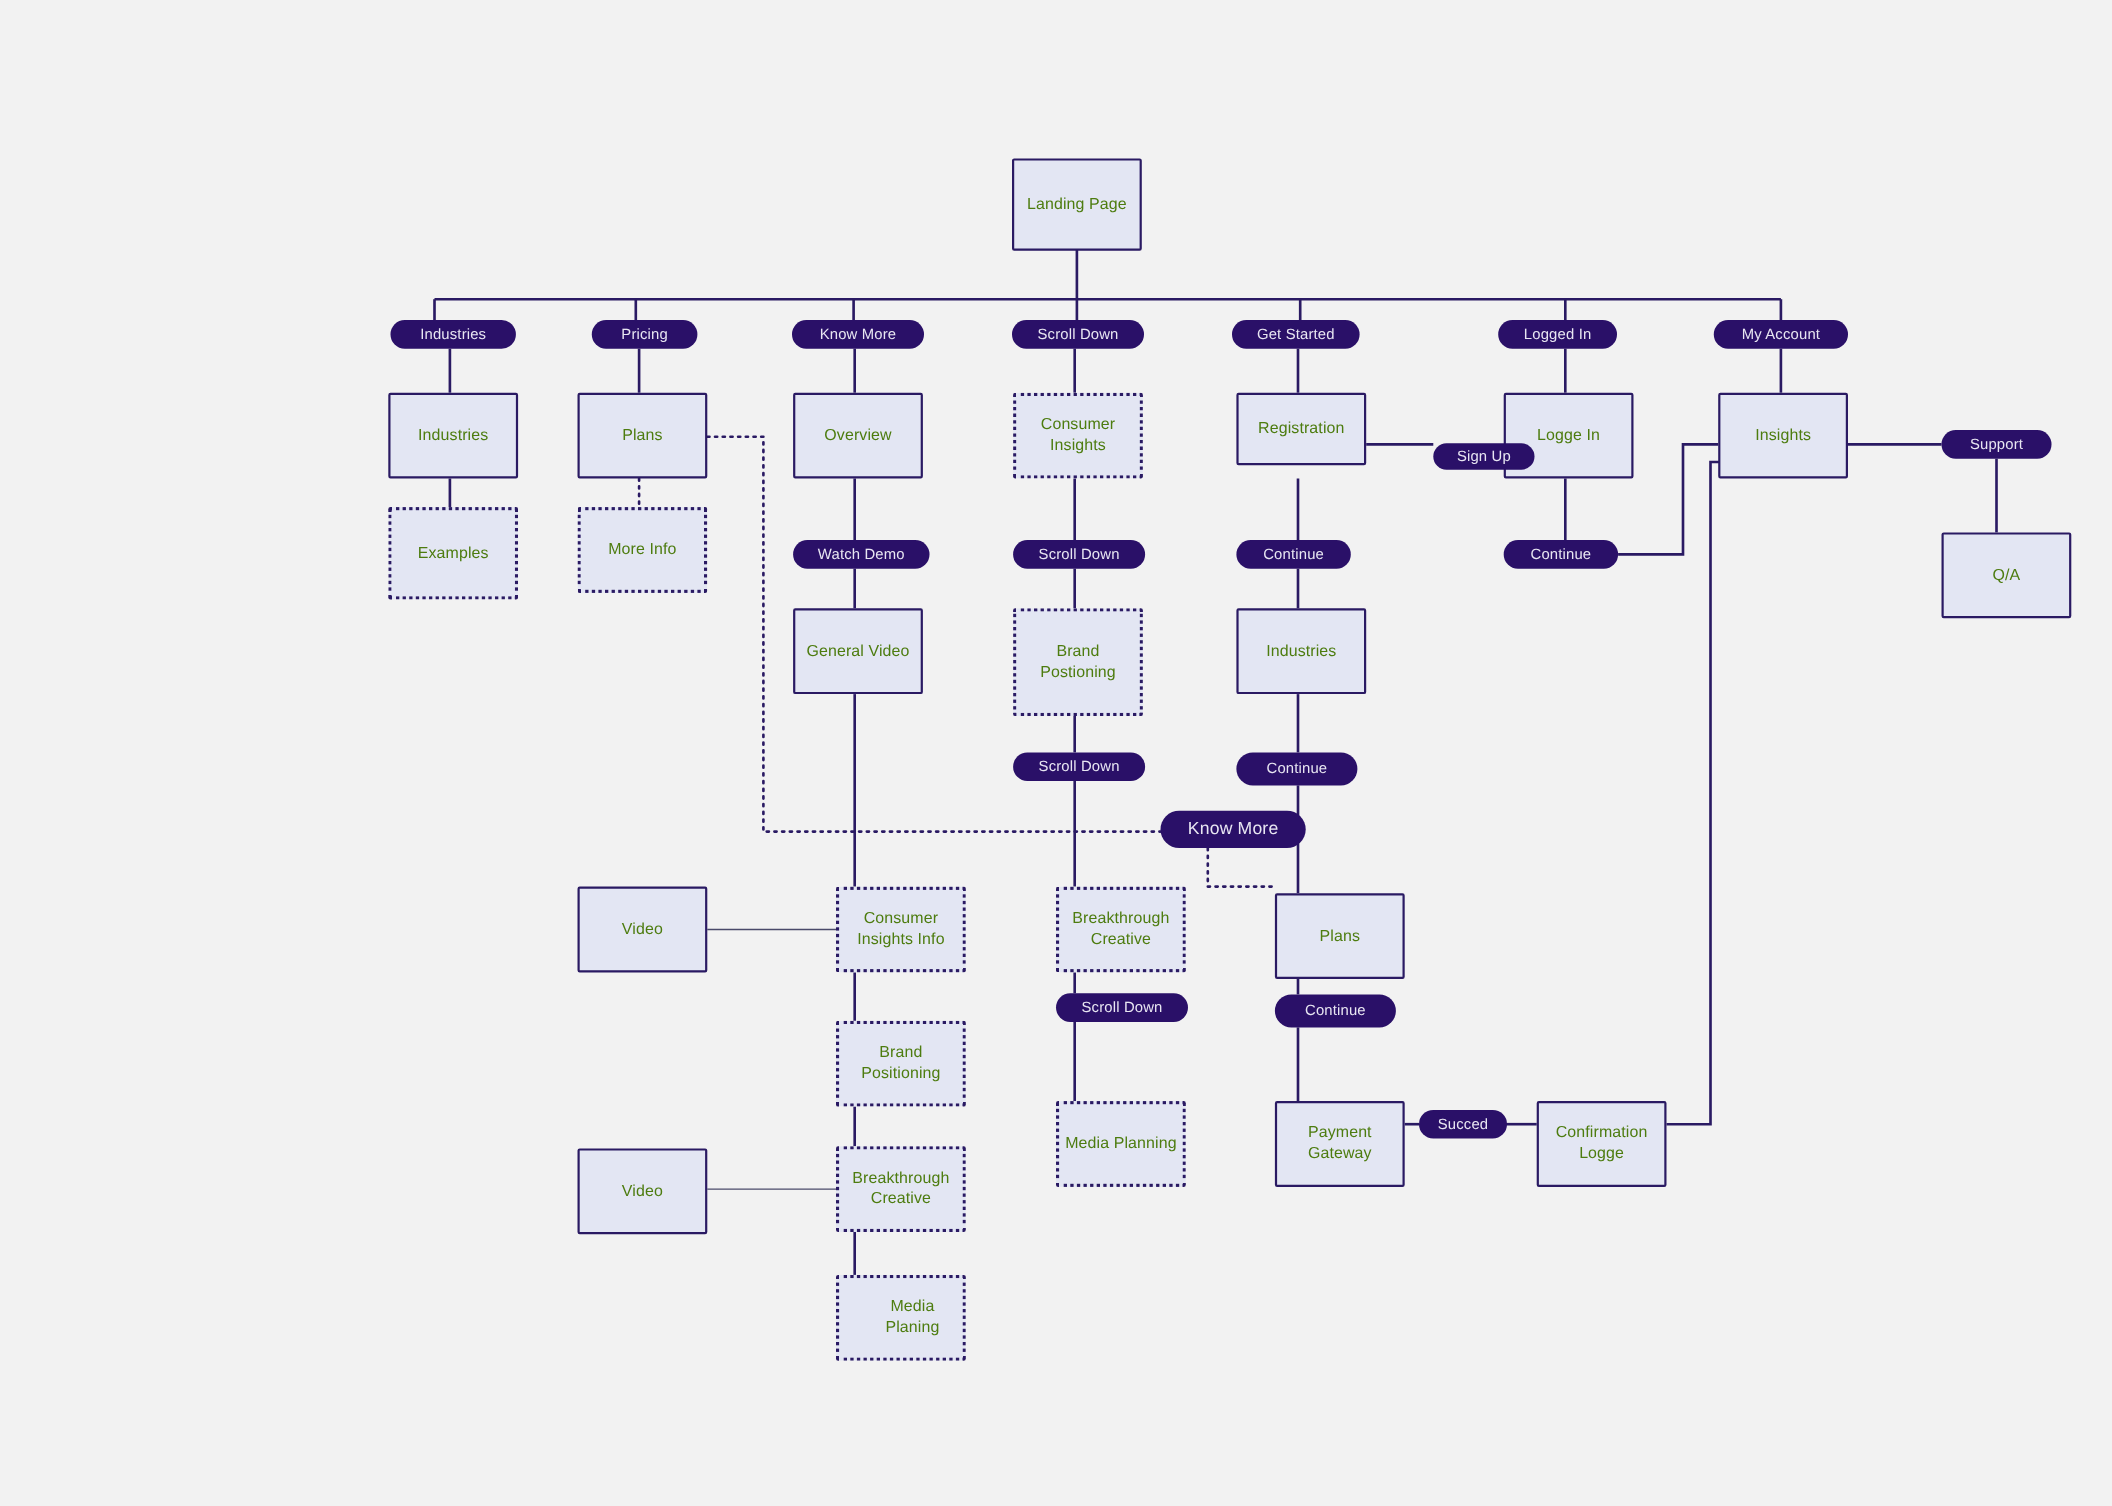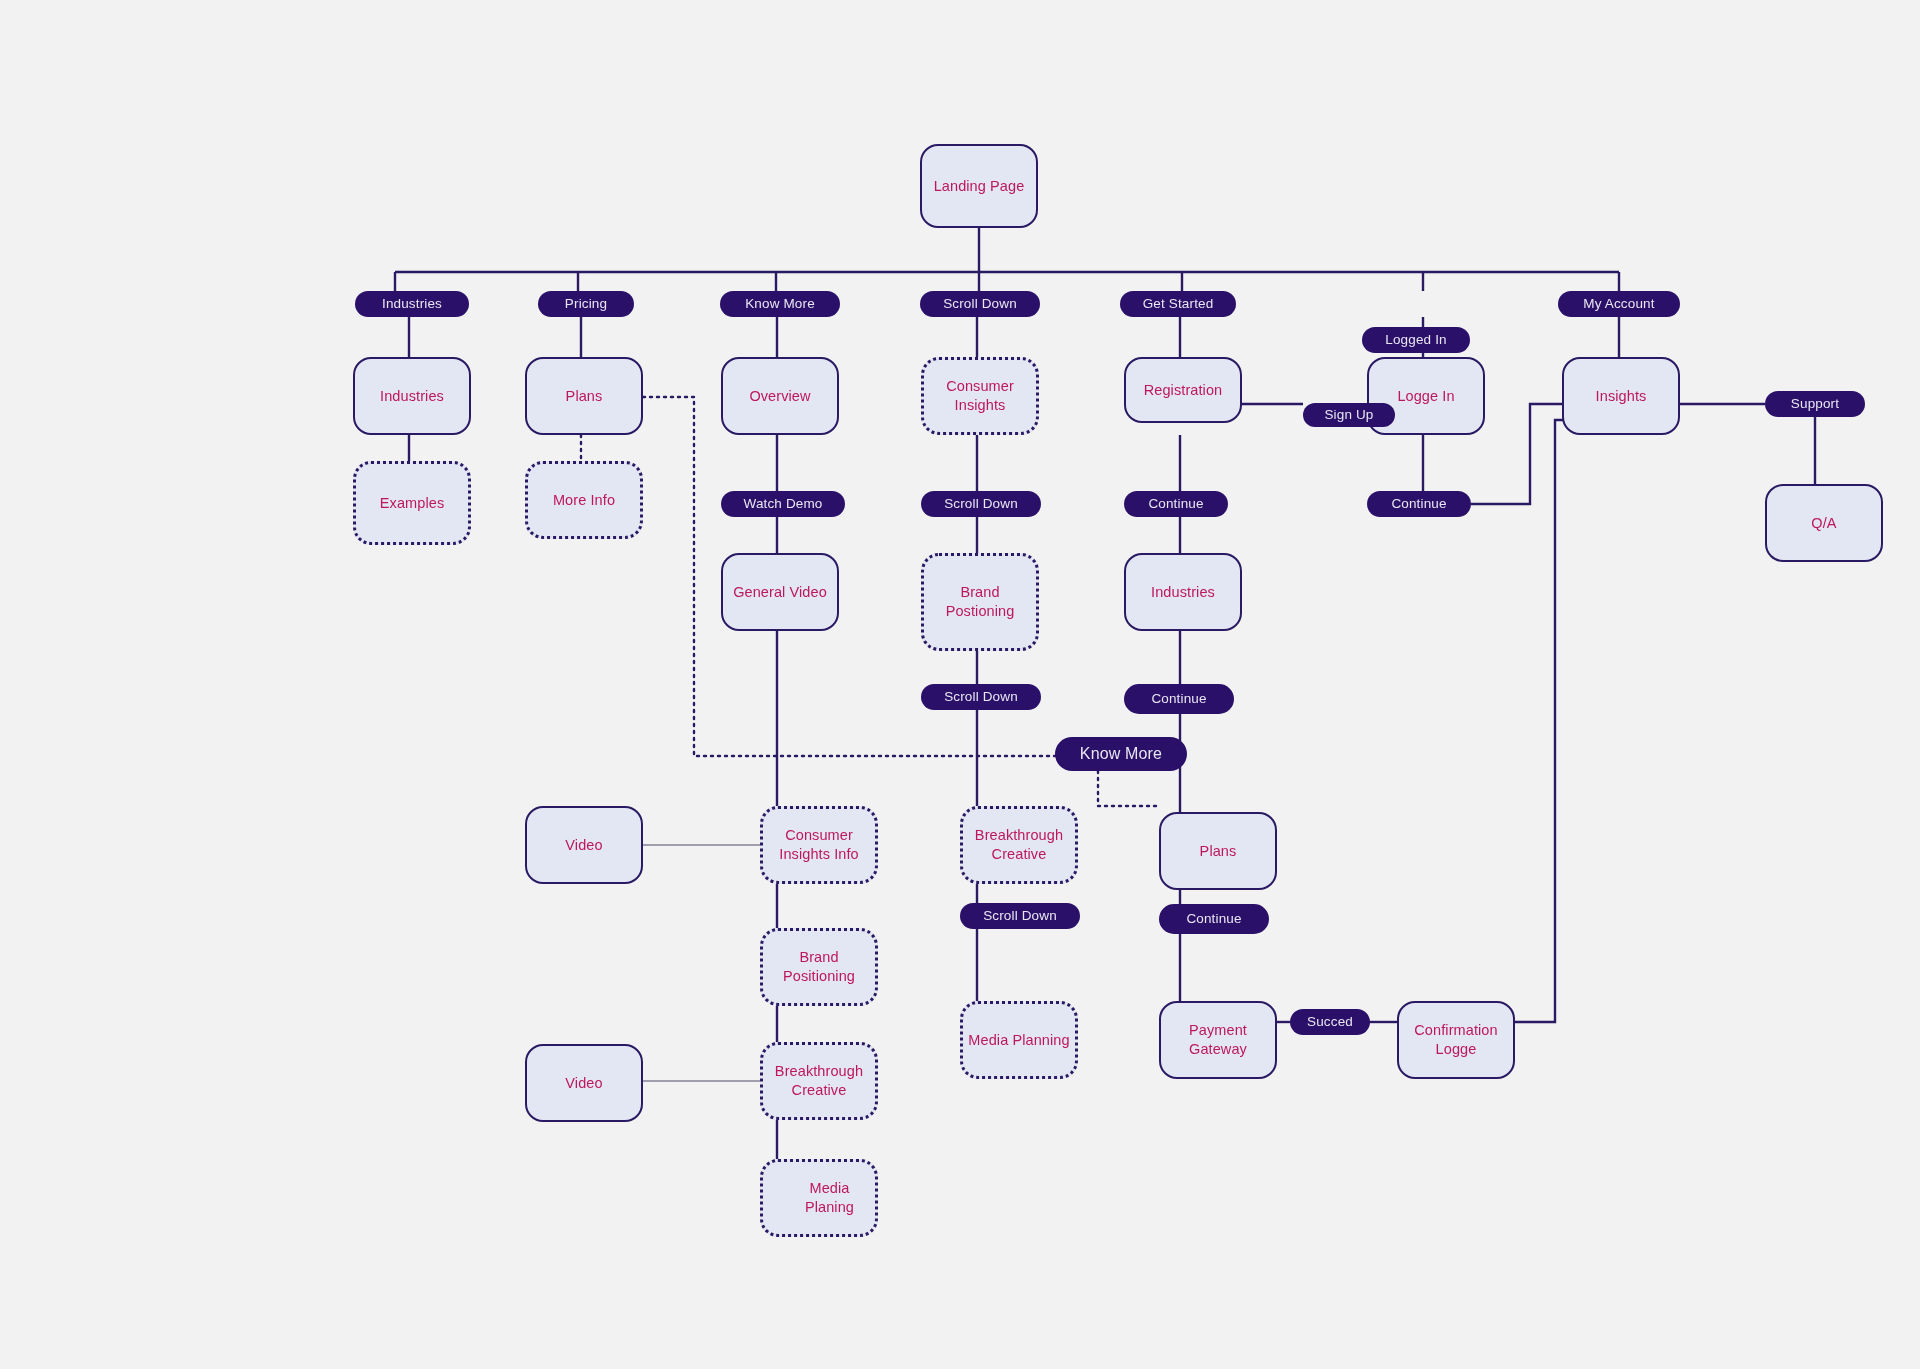--- a/index.html
+++ b/index.html
@@ -33,22 +33,22 @@
     align-items: center;
     justify-content: center;
     text-align: center;
     line-height: 1.28;
     z-index: 5;
   }
   
   .box {
     background: #e3e6f3;
     border: 2.5px solid #2a1a63;
-    border-radius: 18px;
-    color: #be185d;
+    border-radius: 2px;
+    color: #4d7c0f;
     font-size: 14.5px;
     letter-spacing: .1px;
   }
   .box.dotted {
     border-style: dotted;
     border-width: 3px;
   }
   
   .pill {
     background: #2a1068;
@@ -145,21 +145,21 @@
     </g>
   </svg>
 
   <div class="node box" style="left:920px;top:144px;width:118px;height:84px;">Landing Page</div>
 
   <div class="node pill" style="left:355px;top:291px;width:114px;height:26px;">Industries</div>
   <div class="node pill" style="left:538px;top:291px;width:96px;height:26px;">Pricing</div>
   <div class="node pill" style="left:720px;top:291px;width:120px;height:26px;">Know More</div>
   <div class="node pill" style="left:920px;top:291px;width:120px;height:26px;">Scroll Down</div>
   <div class="node pill" style="left:1120px;top:291px;width:116px;height:26px;">Get Started</div>
-  <div class="node pill" style="left:1362px;top:291px;width:108px;height:26px;margin-top:36px;">Logged In</div>
+  <div class="node pill" style="left:1362px;top:291px;width:108px;height:26px;">Logged In</div>
   <div class="node pill" style="left:1558px;top:291px;width:122px;height:26px;">My Account</div>
 
   <div class="node box" style="left:353px;top:357px;width:118px;height:78px;">Industries</div>
   <div class="node box" style="left:525px;top:357px;width:118px;height:78px;">Plans</div>
   <div class="node box" style="left:721px;top:357px;width:118px;height:78px;">Overview</div>
   <div class="node box dotted" style="left:921px;top:357px;width:118px;height:78px;">Consumer Insights</div>
   <div class="node box" style="left:1124px;top:357px;width:118px;height:66px;">Registration</div>
   <div class="node box" style="left:1367px;top:357px;width:118px;height:78px;">Logge In</div>
   <div class="node box" style="left:1562px;top:357px;width:118px;height:78px;">Insights</div>
 

